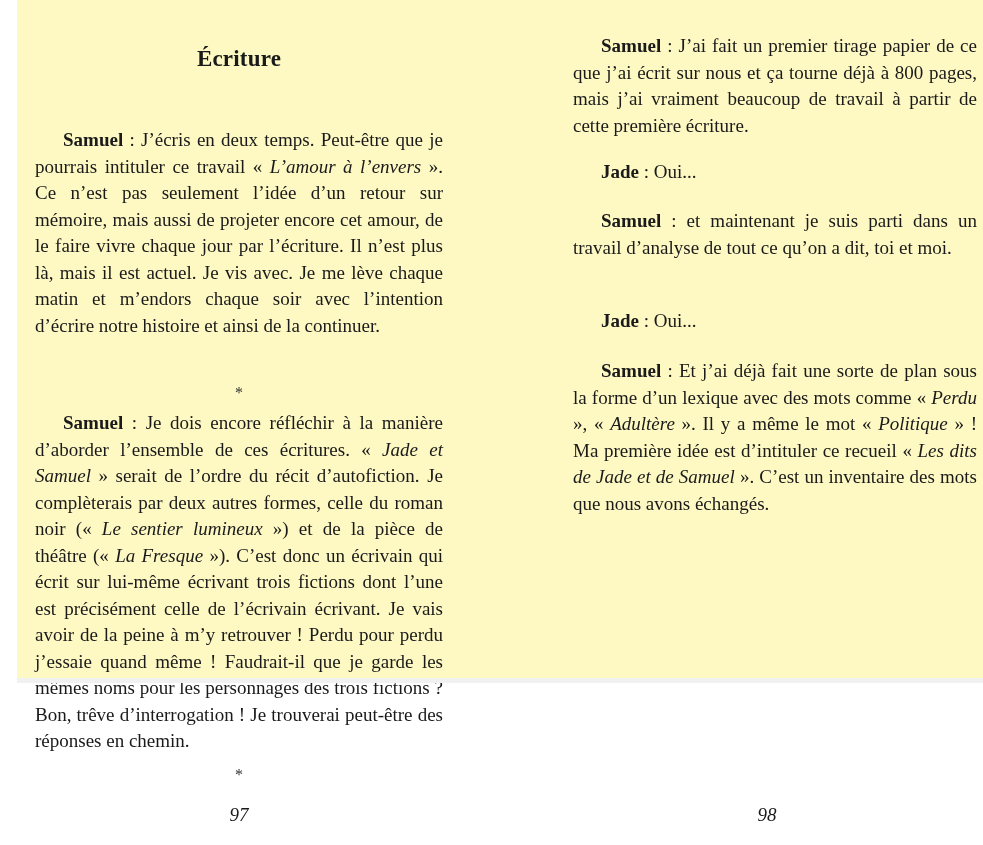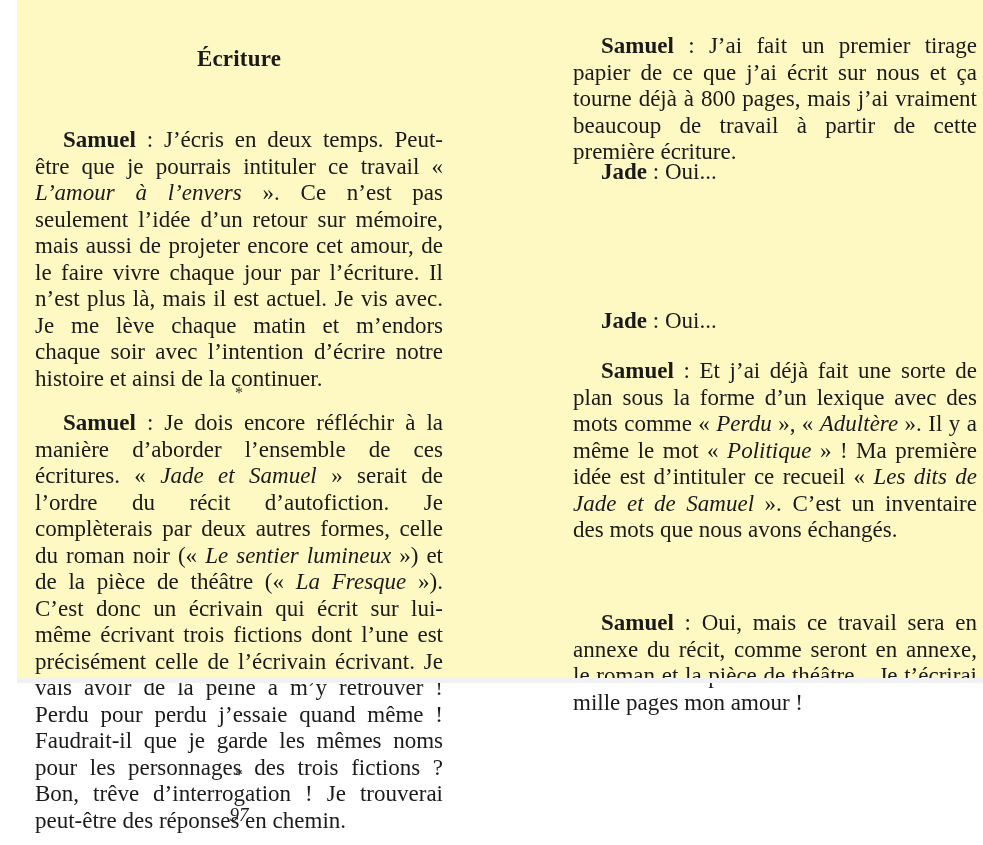--- a/index.html
+++ b/index.html
@@ -50,21 +50,21 @@
       font-size: 23px;
       letter-spacing: 0.2px;
     }
     .block {
       position: absolute;
       left: 0;
       width: 100%;
     }
     p.para {
       margin: 0;
-      font-size: 23px;
+      font-size: 19px;
       line-height: 26.5px;
       text-align: justify;
       text-indent: 28px;
       hyphens: manual;
     }
     .speaker {
       font-weight: bold;
     }
     .sep {
       position: absolute;
@@ -110,26 +110,27 @@
     <div class="page-number">97</div>
   </div>
 
   <div class="page page-right">
     <div class="block" style="top:33px;">
       <p class="para"><span class="speaker">Samuel</span> : J’ai fait un premier tirage papier de ce que j’ai écrit sur nous et ça tourne déjà à 800 pages, mais j’ai vraiment beaucoup de travail à partir de cette première écriture.</p>
     </div>
     <div class="block" style="top:159px;">
       <p class="para"><span class="speaker">Jade</span> : Oui...</p>
     </div>
+    <div class="block" style="top:208px;">
+      <p class="para"><span class="speaker">Samuel</span> : et maintenant je suis parti dans un travail d’analyse de tout ce qu’on a dit, toi et moi.</p>
+    </div>
     <div class="block" style="top:308px;">
       <p class="para"><span class="speaker">Jade</span> : Oui...</p>
     </div>
     <div class="block" style="top:358px;">
       <p class="para"><span class="speaker">Samuel</span> : Et j’ai déjà fait une sorte de plan sous la forme d’un lexique avec des mots comme « <em>Perdu</em> », « <em>Adultère</em> ». Il y a même le mot « <em>Politique</em> » ! Ma première idée est d’intituler ce recueil « <em>Les dits de Jade et de Samuel</em> ». C’est un inventaire des mots que nous avons échangés.</p>
     </div>
-    <div class="block" style="top:610px;">
-      <p class="para"><span class="speaker">Samuel</span> : Oui, mais ce travail sera en an­nexe du récit, comme seront en annexe, le roman et la pièce de théâtre... Je t’écrirai mille pages mon amour !</p>
-    </div>
 
+    <div class="page-number">98</div>
   </div>
 
   <div class="bottom-edge"></div>
 </div>
 
 </body></html>

